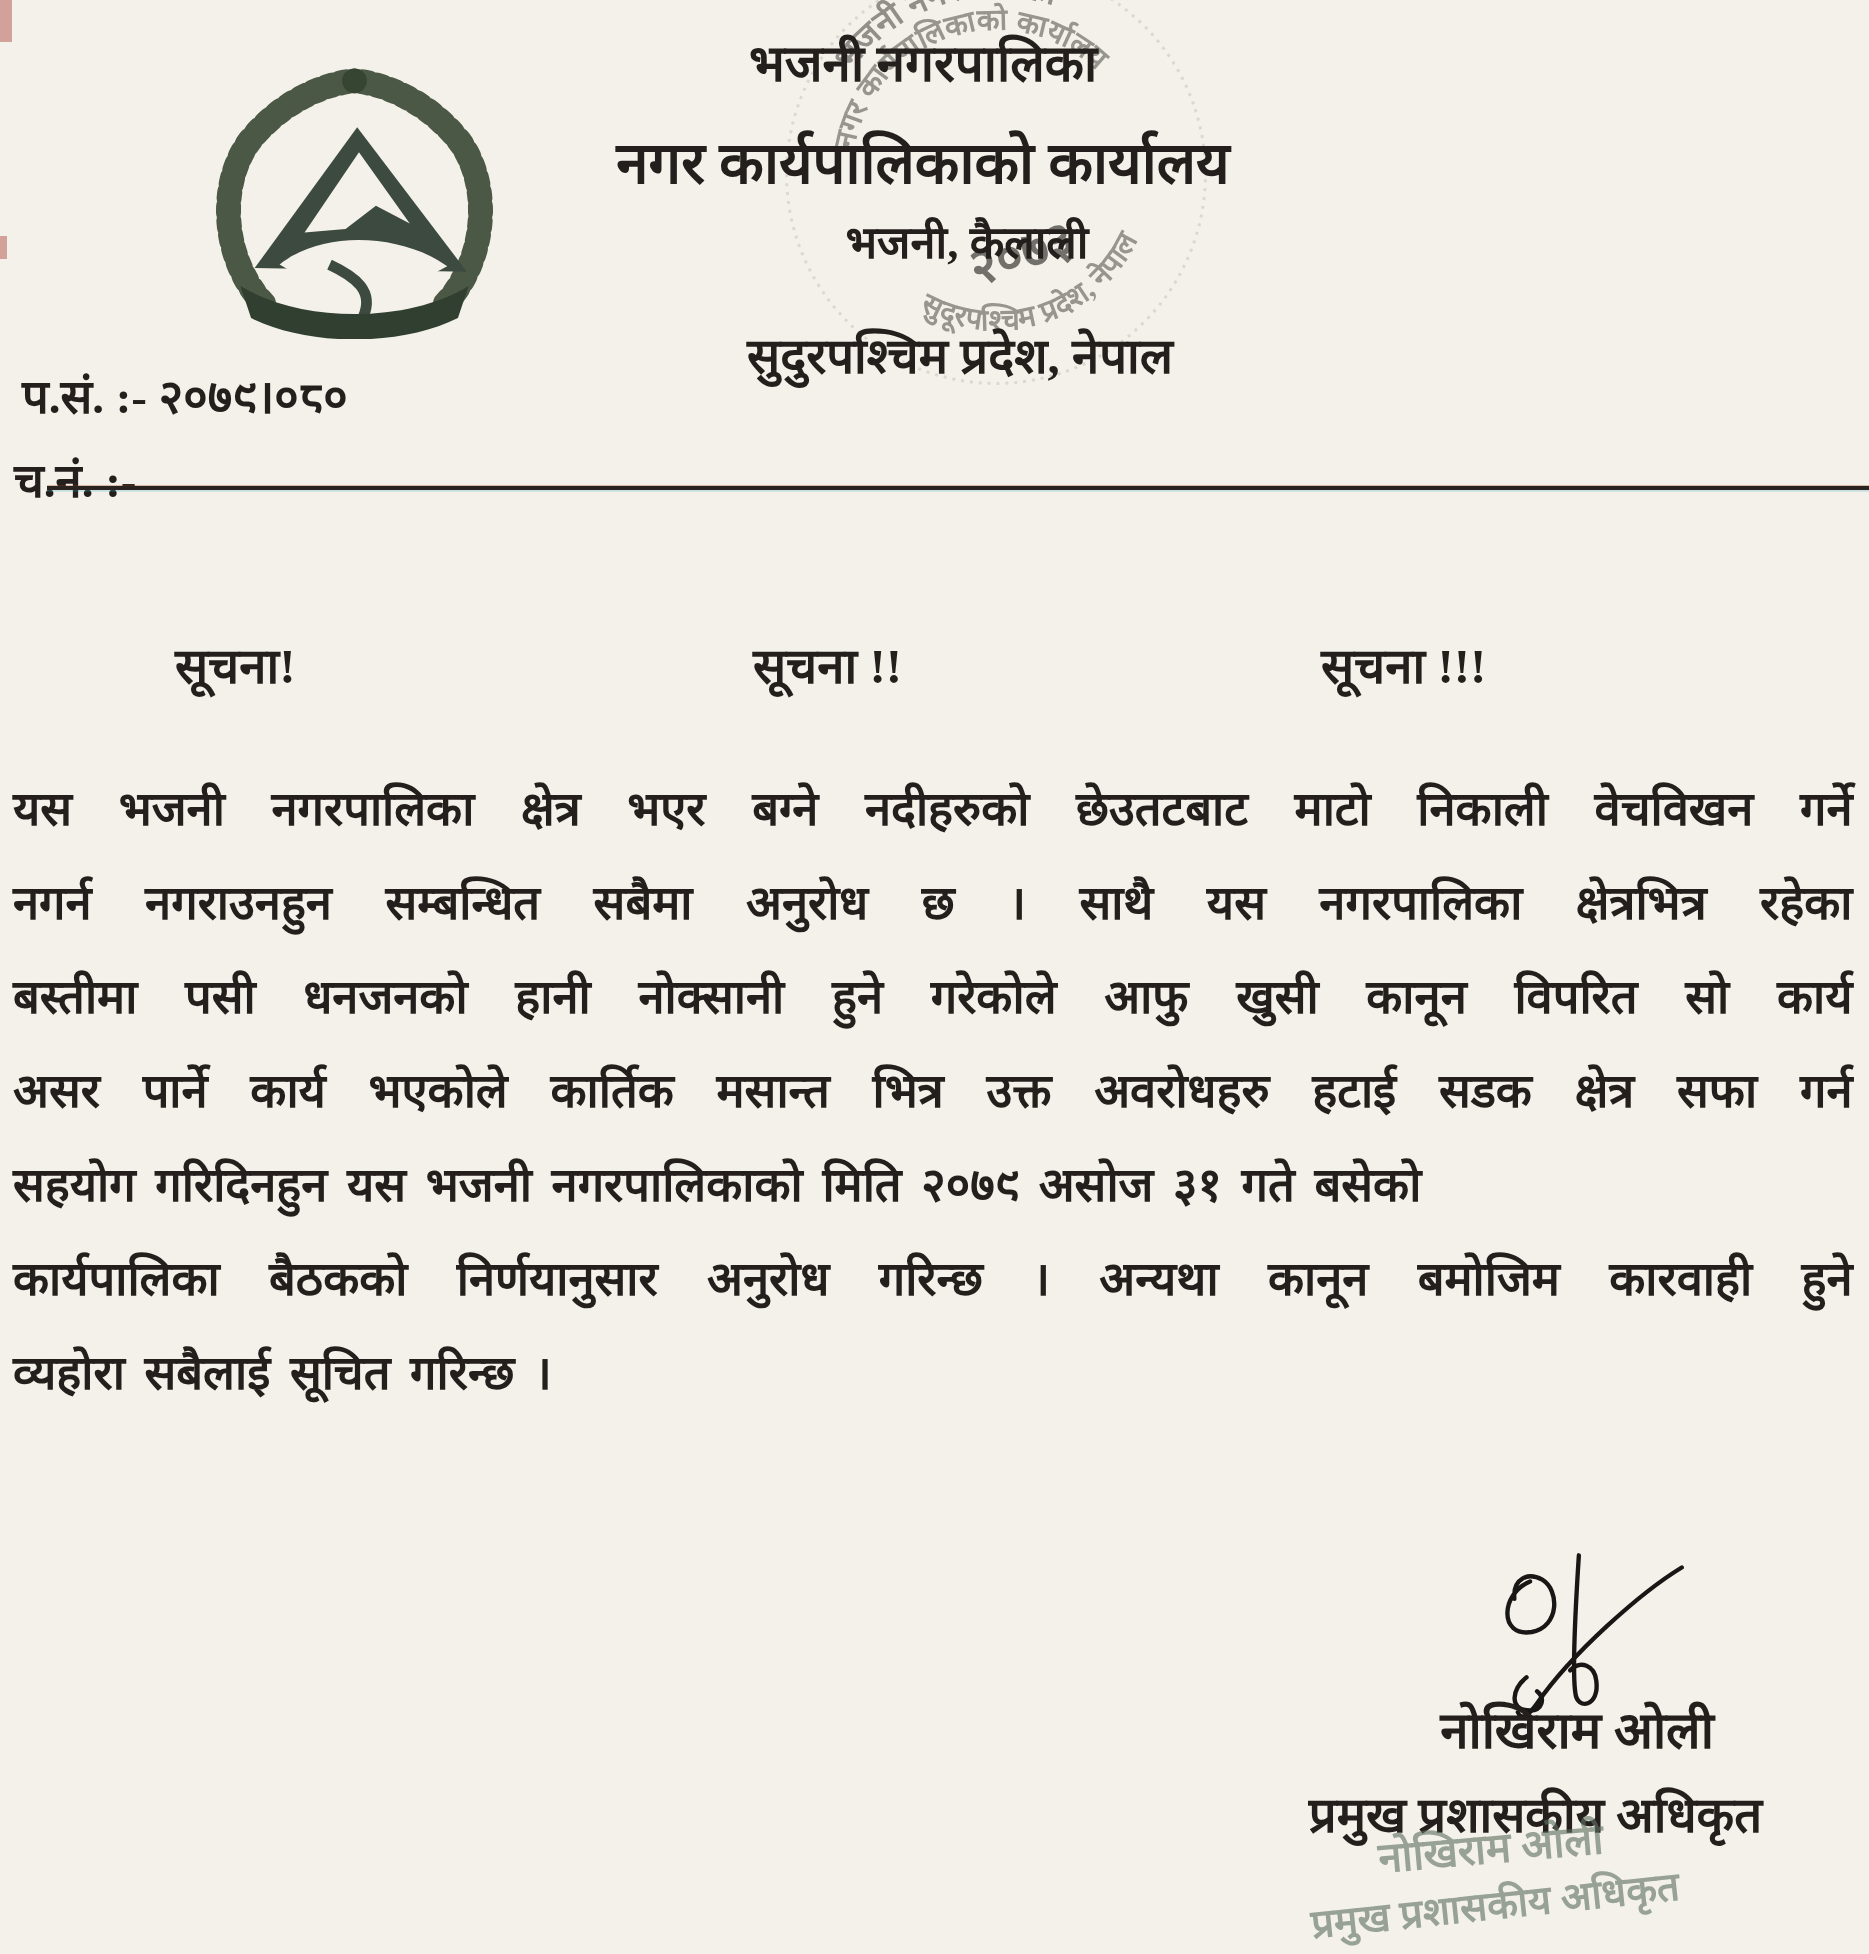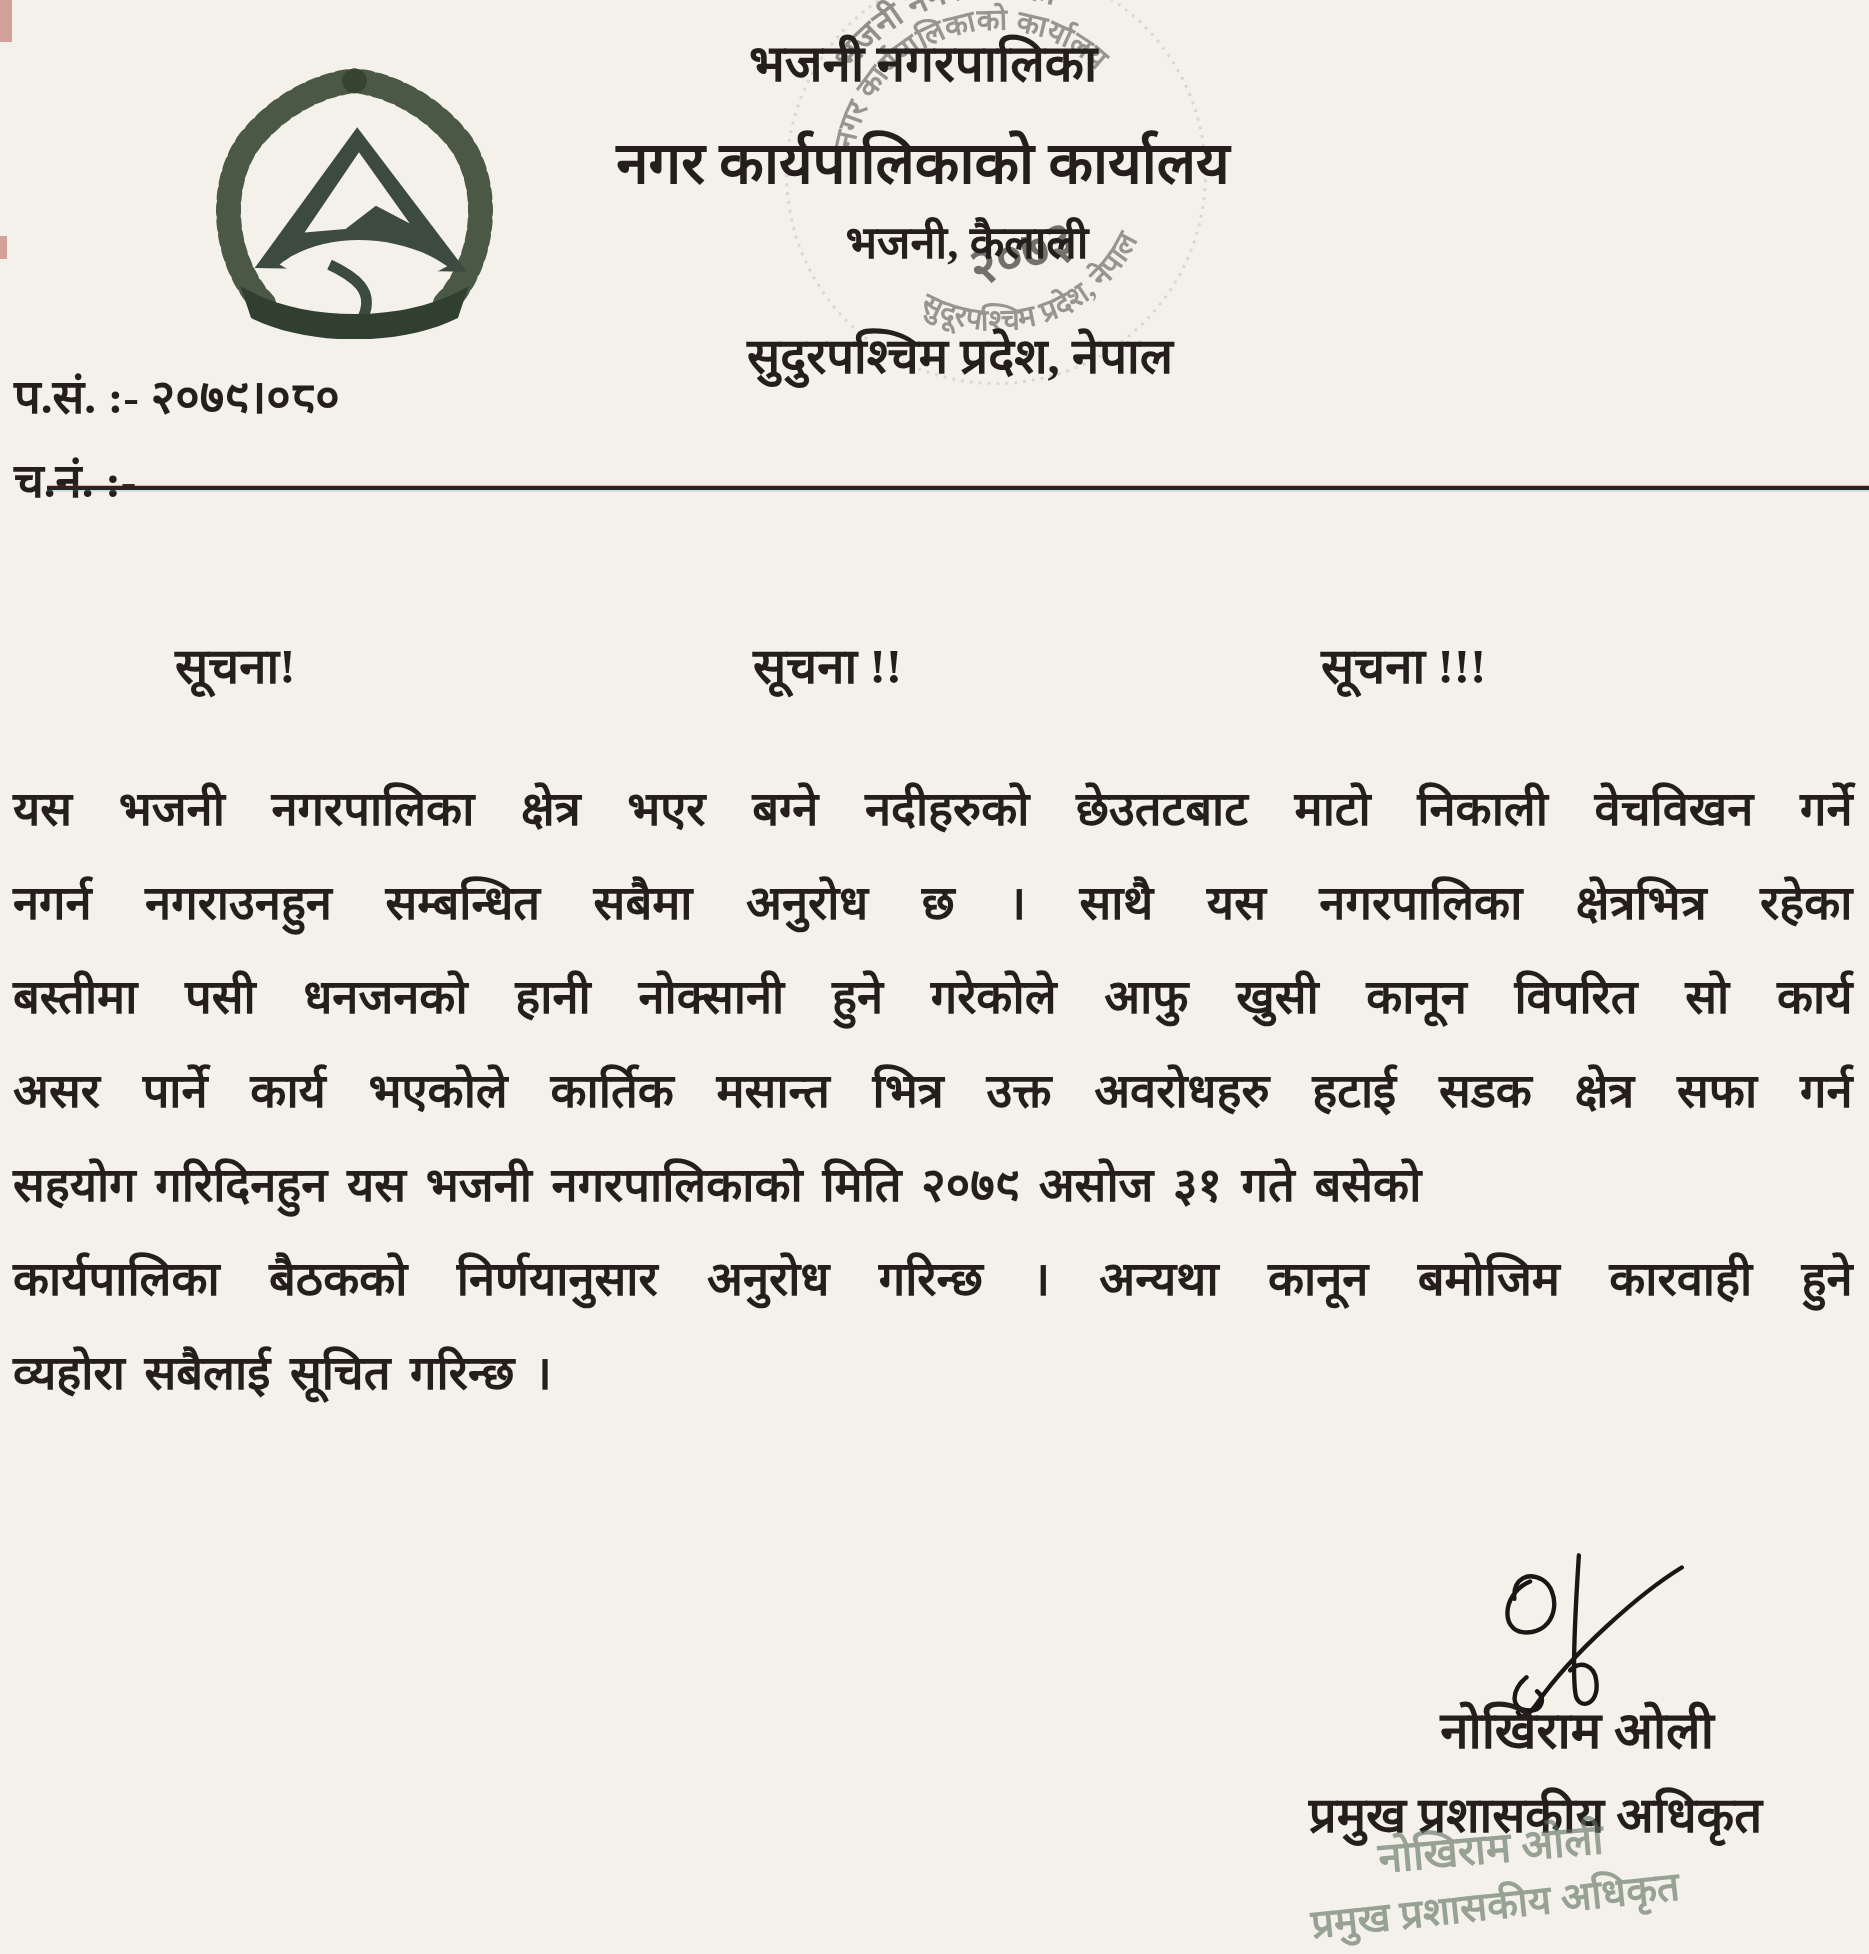--- a/index.html
+++ b/index.html
@@ -14,21 +14,21 @@
     color:#241f1c;
   }
   .abs{position:absolute;}
   .center-x{transform:translateX(-50%);white-space:nowrap;}
   .hdr1{left:923px;top:26px;font-size:51px;}
   .hdr2{left:923px;top:121px;font-size:58px;}
   .hdr3{left:939px;top:210px;font-size:45px;margin-left:28px;}
   .hdr4{left:960px;top:278px;font-size:49px;margin-top:43px;}
   .emblem{left:194px;top:51px;width:321px;height:288px;}
   .seal{left:749px;top:-73px;width:494px;height:494px;transform:rotate(-18deg);opacity:.78;}
-  .refline1{left:14px;top:363px;font-size:47px;}
+  .refline1{left:22px;top:363px;font-size:47px;}
   .refline2{left:14px;top:447px;font-size:47px;}
   .rule{left:47px;right:0;top:486px;height:3.5px;background:#2a2320;
         box-shadow:0 -0.9px 0 rgba(160,60,25,.35), 0 1.7px 0 rgba(60,170,190,.25);}
   .dateline{right:179px;top:498px;font-size:51px;white-space:nowrap;}
   .notice{top:631px;font-size:49px;white-space:nowrap;}
   .n1{left:175px;} .n2{left:753px;} .n3{left:1321px;}
   .bodytext{left:13px;right:17.5px;top:762px;font-size:47px;line-height:94px;word-spacing:7.9px;}
   .jline{text-align:justify;text-align-last:justify;}
   .lline{text-align:left;text-align-last:left;}
   .scribble{left:1476px;top:1548px;width:231px;height:175px;}

